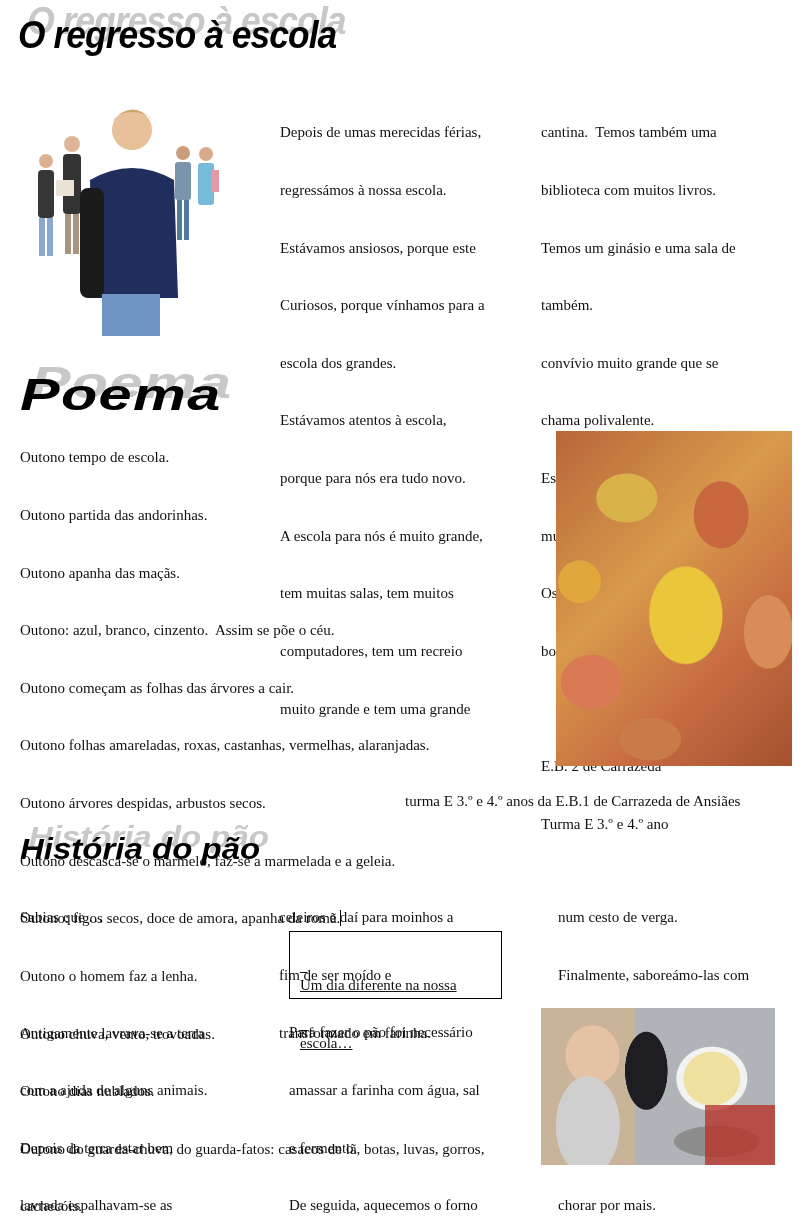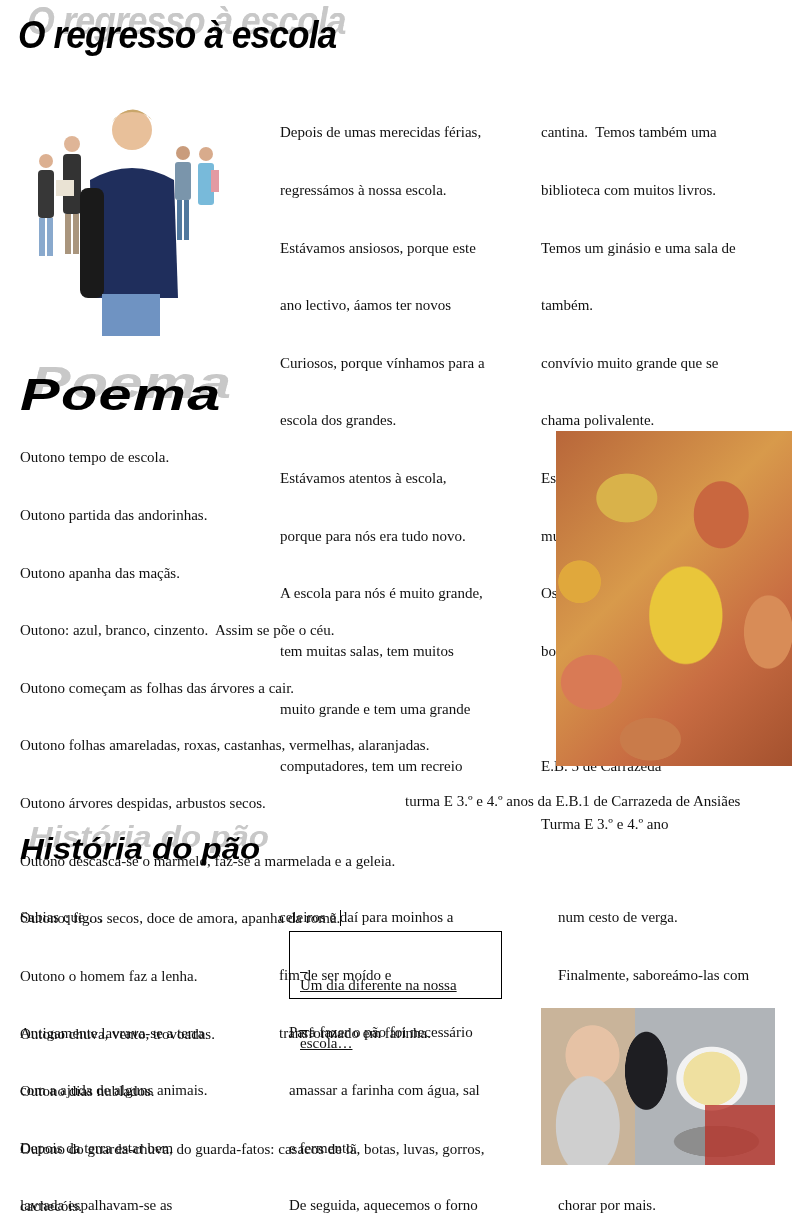--- a/index.html
+++ b/index.html
@@ -86,44 +86,43 @@
     <path d="M70 82 Q112 58 154 82 L158 200 L72 200 Z" fill="#1f2e5c"></path>
     <rect x="60" y="90" width="24" height="110" rx="8" fill="#1a1a1a"></rect>
     <rect x="82" y="196" width="58" height="42" fill="#6f93c2"></rect>
   </svg>
 </div>
 
 <div class="abs txt" style="left:280px; top:85px;">
   <div>Depois de umas merecidas férias,</div>
   <div>regressámos à nossa escola.</div>
   <div>Estávamos ansiosos, porque este</div>
-  <div>ano lectivo, áamos ter novos</div>
   <div>Curiosos, porque vínhamos para a</div>
   <div>escola dos grandes.</div>
   <div>Estávamos atentos à escola,</div>
   <div>porque para nós era tudo novo.</div>
   <div>A escola para nós é muito grande,</div>
   <div>tem muitas salas, tem muitos</div>
+  <div>computadores, tem um recreio</div>
   <div>muito grande e tem uma grande</div>
-  <div>computadores, tem um recreio</div>
 </div>
 
 <div class="abs txt" style="left:541px; top:85px;">
   <div>cantina.  Temos também uma</div>
   <div>biblioteca com muitos livros.</div>
   <div>Temos um ginásio e uma sala de</div>
   <div>também.</div>
   <div>convívio muito grande que se</div>
   <div>chama polivalente.</div>
   <div>Este ano lectivo, vamos trabalhar</div>
   <div>muito e ler muitos livros.</div>
   <div>Os alunos da turma E desejam um</div>
   <div>bom ano lectivo.</div>
   <div style="height:19.2px"></div>
-  <div>E.B. 5 de Carrazeda</div>
+  <div>E.B. 2 de Carrazeda</div>
   <div>Turma E 3.º e 4.º ano</div>
 </div>
 
 <div class="title t2">
   <span class="shadow">Poema</span>
   <span class="main">Poema</span>
 </div>
 
 <div class="abs txt" style="left:20px; top:410px;">
   <div>Outono tempo de escola.</div>

